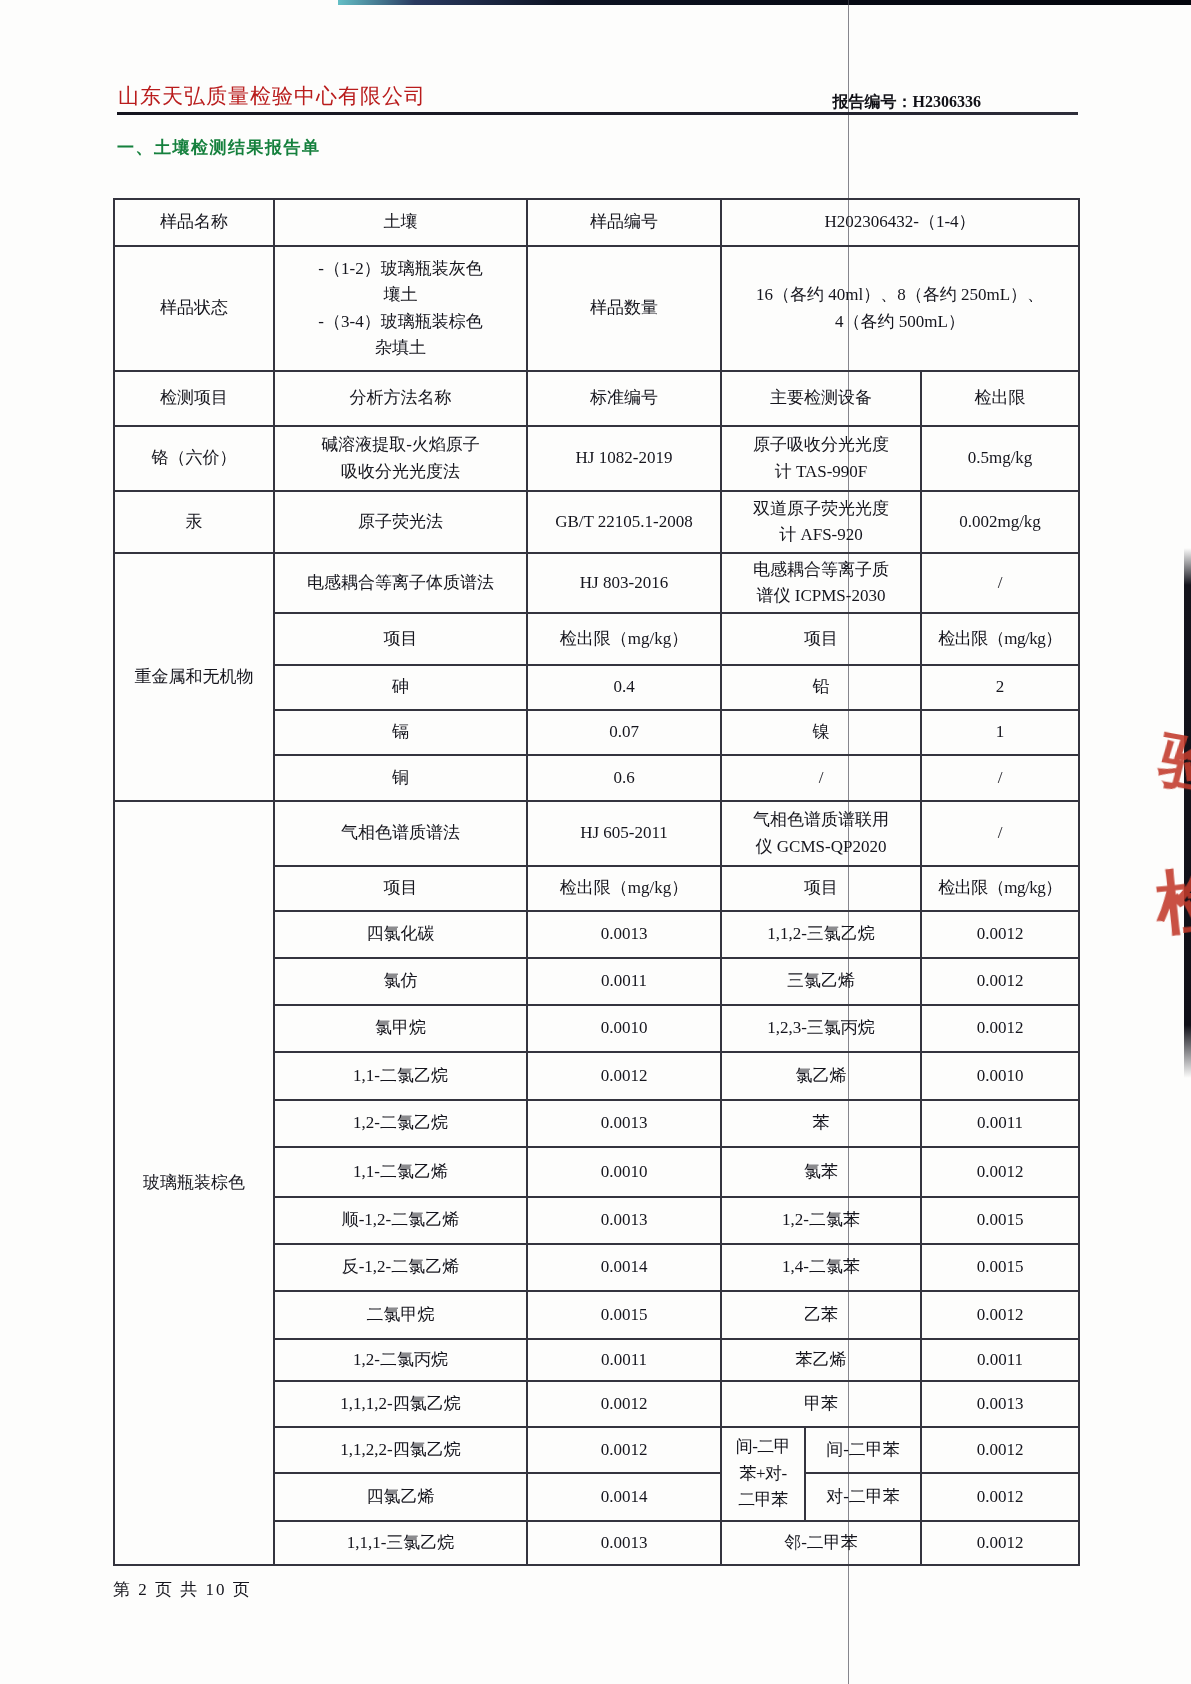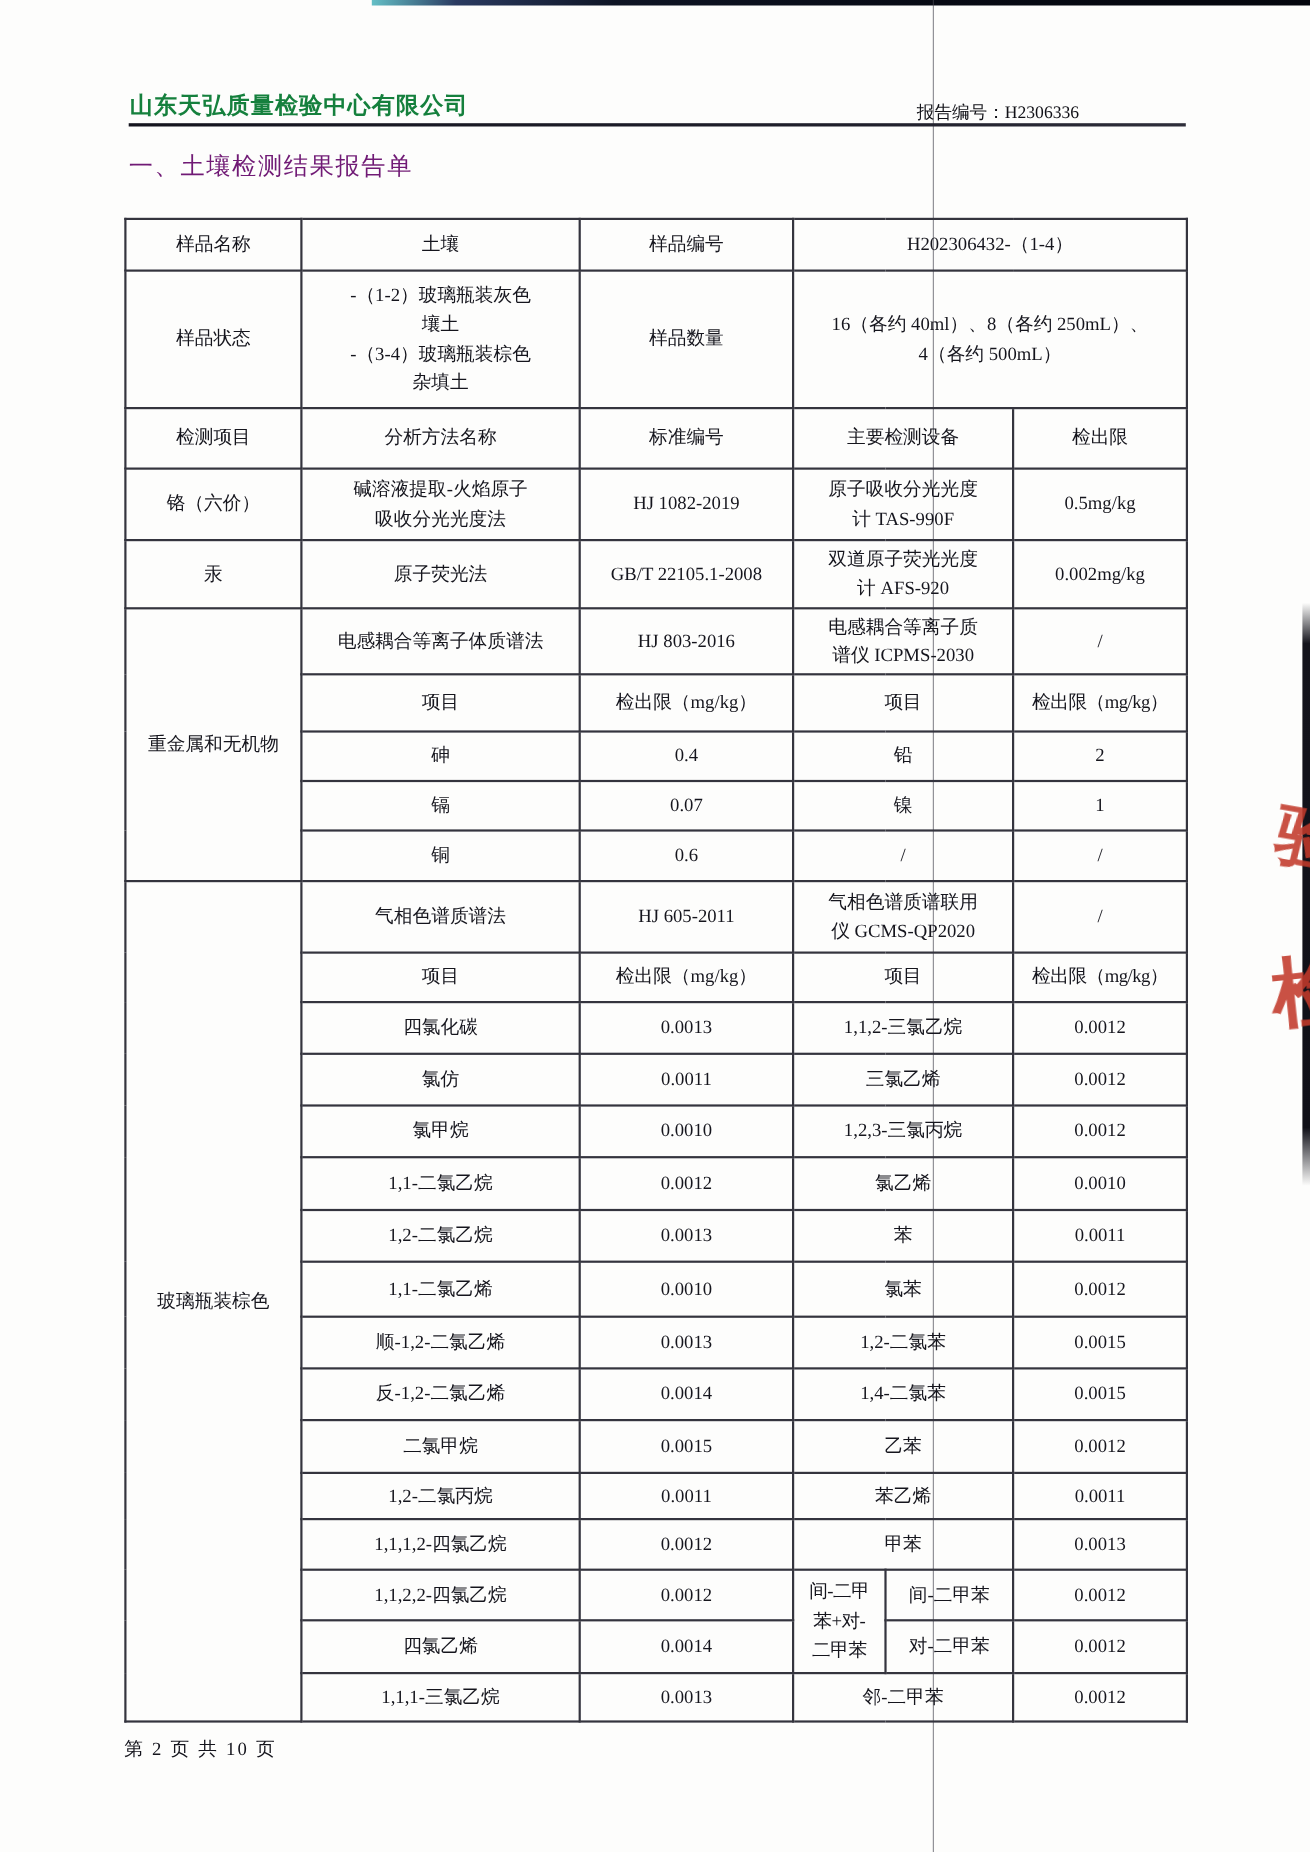--- a/index.html
+++ b/index.html
@@ -12,28 +12,28 @@
   .top-band{position:absolute;left:338px;top:0;width:853px;height:5px;
     background:linear-gradient(90deg,#64bfc6 0%,#2a3a60 9%,#0e1424 26%,#070a14 60%,#04060d 100%);}
   .crease{position:absolute;left:848px;top:0;width:1px;height:1684px;background:rgba(70,70,82,.65);}
   .right-edge{position:absolute;left:1184px;top:548px;width:7px;height:530px;
     background:linear-gradient(180deg,rgba(18,18,26,0) 0%,#14141c 7%,#101018 90%,rgba(18,18,26,0) 100%);}
   .stamp-frag{position:absolute;color:#c23a2b;font-family:"Liberation Sans","DejaVu Sans",sans-serif;
     font-weight:bold;opacity:.88;filter:blur(.4px);transform:rotate(10deg);line-height:1;}
   .stamp-frag.f1{left:1160px;top:732px;font-size:62px;}
   .stamp-frag.f2{left:1156px;top:866px;font-size:70px;transform:rotate(-6deg);}
   
-  .company{position:absolute;left:118px;top:82px;font-size:21px;font-weight:bold;letter-spacing:1px;
-    font-family:"Liberation Sans","DejaVu Sans",sans-serif;color:#15803d;}
+  .company{position:absolute;left:118px;top:82px;font-size:21px;font-weight:normal;letter-spacing:1px;
+    font-family:"Liberation Sans","DejaVu Sans",sans-serif;color:#b91c1c;}
   .report-no{position:absolute;left:735px;top:92px;width:246px;text-align:right;
-    font-size:16px;font-weight:normal;color:#101016;}
+    font-size:16px;font-weight:bold;color:#101016;}
   .header-rule{position:absolute;left:117px;top:112px;width:961px;height:3px;
     background:linear-gradient(90deg,#14141e 0%,#20202c 70%,#2e2e3a 100%);}
-  .doc-title{position:absolute;left:117px;top:136px;margin:0;font-size:22px;font-weight:normal;
-    letter-spacing:1.5px;font-family:"Liberation Sans","DejaVu Sans",sans-serif;color:#701a75;}
+  .doc-title{position:absolute;left:117px;top:136px;margin:0;font-size:17px;font-weight:bold;
+    letter-spacing:1.5px;font-family:"Liberation Sans","DejaVu Sans",sans-serif;color:#15803d;}
   
   table.report{position:absolute;left:113px;top:198px;width:965px;
     border-collapse:collapse;table-layout:fixed;}
   table.report td{border:2px solid #34343e;text-align:center;vertical-align:middle;
     font-size:17px;line-height:1.55;padding:0 2px;white-space:pre-line;overflow:hidden;color:#15151d;}
   td.sm{font-size:15px;letter-spacing:-0.5px;}
   td.xg{font-size:15px;line-height:1.45;letter-spacing:-0.5px;margin-left:18px;}
   td.state{line-height:1.7;}
   td.qty{line-height:2.0;}
   

